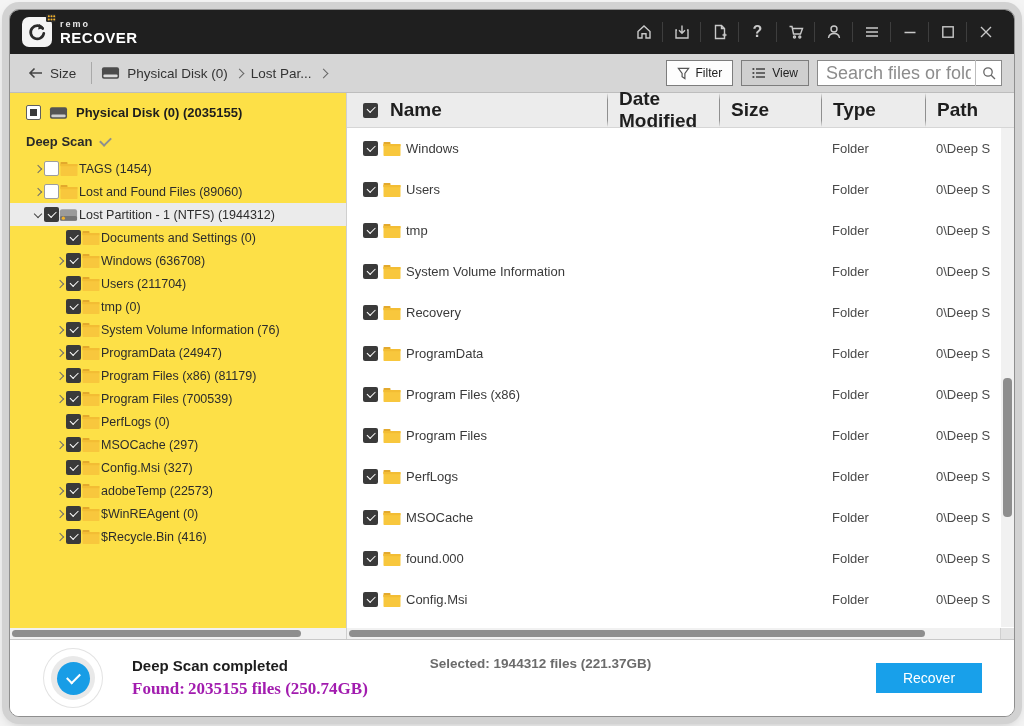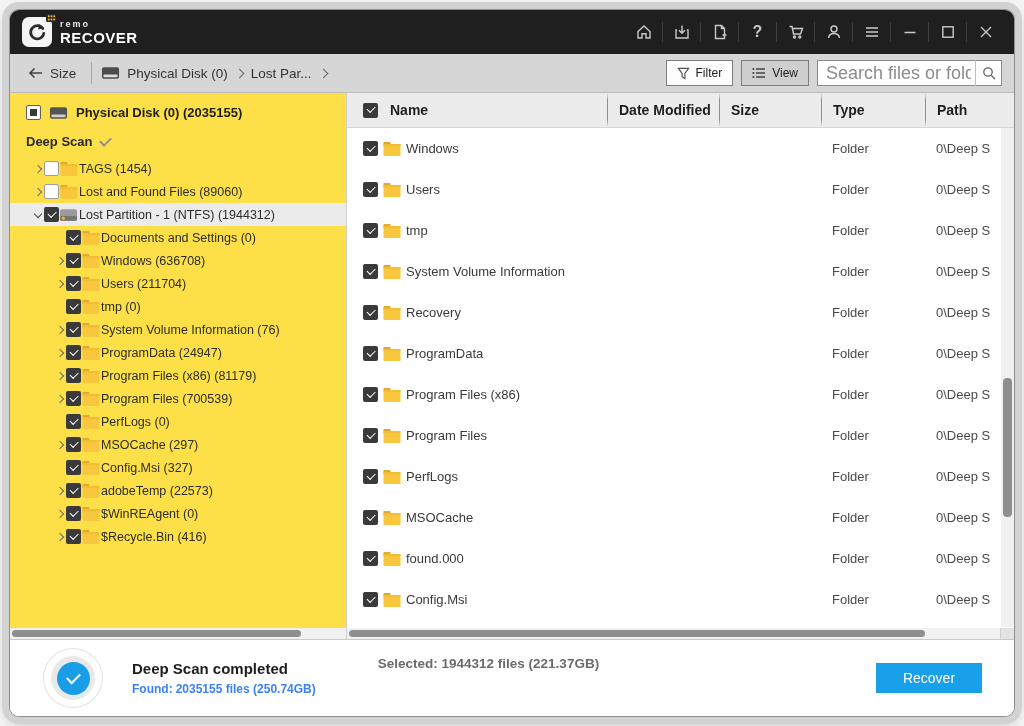--- a/index.html
+++ b/index.html
@@ -65,21 +65,21 @@
   .cb.unchecked{background:#fff;border:1px solid #9d9d9d;}
   .cb.partial{background:#fff;border:1px solid #5f5f5f;}
   .cb.partial::after{content:"";position:absolute;inset:3px;background:#3a3a3a;}
 
   .ticon{width:20px;flex:0 0 20px;display:flex;align-items:center;}
   .tlabel{white-space:nowrap;}
 
   
   .content{position:relative;flex:1;min-width:0;display:flex;flex-direction:column;background:#fff;}
   .thead{height:34px;background:#ececec;border-bottom:1px solid #d6d6d6;display:flex;align-items:center;
-         font-size:14px;font-weight:bold;color:#1e1e1e;flex:0 0 auto;}
+         font-size:19px;font-weight:bold;color:#1e1e1e;flex:0 0 auto;}
   .th{display:flex;align-items:center;height:100%;box-sizing:border-box;cursor:pointer;}
   .th.name{flex:0 0 260px;padding-left:16px;gap:12px;}
   .th.size{flex:0 0 102px;border-left:1px solid #8f8f8f;padding-left:11px;}
   .th.date{flex:0 0 112px;border-left:1px solid #8f8f8f;padding-left:11px;}
   .th.type{flex:0 0 104px;border-left:1px solid #8f8f8f;padding-left:11px;}
   .th.path{flex:1;border-left:1px solid #8f8f8f;padding-left:11px;}
   .th.size,.th.date,.th.type,.th.path{border-top:7px solid #ececec;border-bottom:7px solid #ececec;}
 
   .rows{flex:1;overflow:hidden;}
   .trow{display:flex;align-items:center;height:41px;font-size:13px;color:#3a3a3a;cursor:pointer;}
@@ -105,21 +105,21 @@
 
   
   .footer{height:76px;flex:0 0 auto;background:#fff;border-top:1px solid #c9c9c9;display:flex;align-items:center;}
   .badge{position:relative;width:58px;height:58px;margin-left:34px;border-radius:50%;background:#fff;
          box-shadow:0 0 0 1px #e3e3e3;display:flex;align-items:center;justify-content:center;flex:0 0 auto;}
   .badge-inner{width:44px;height:44px;border-radius:50%;background:#e9e9e9;display:flex;align-items:center;justify-content:center;}
   .badge-blue{width:33px;height:33px;border-radius:50%;background:#189de6;display:flex;align-items:center;justify-content:center;}
   .badge-check{width:11px;height:6px;border-left:2.4px solid #fff;border-bottom:2.4px solid #fff;transform:rotate(-45deg);margin-top:-3px;}
   .status{margin-left:30px;display:flex;flex-direction:column;gap:5px;}
   .status-title{font-size:15px;font-weight:bold;color:#1d1d1d;}
-  .status-found{font-size:12px;font-weight:bold;color:#3b82f6;}
+  .status-found{font-size:17px;font-weight:bold;color:#a21caf;font-family:Liberation Serif, serif;}
   .status-found .lbl{margin-right:3px;}
   .selected-info{margin-left:62px;font-size:13.5px;font-weight:bold;color:#6b6b6b;align-self:flex-start;margin-top:16px;}
   .recover{margin-left:auto;margin-right:32px;width:106px;height:30px;background:#18a0ea;color:#fff;border:none;
            font-size:14px;font-family:inherit;cursor:pointer;}
 </style>
 </head>
 <body>
 
 <div class="stage">
 <div class="window">

